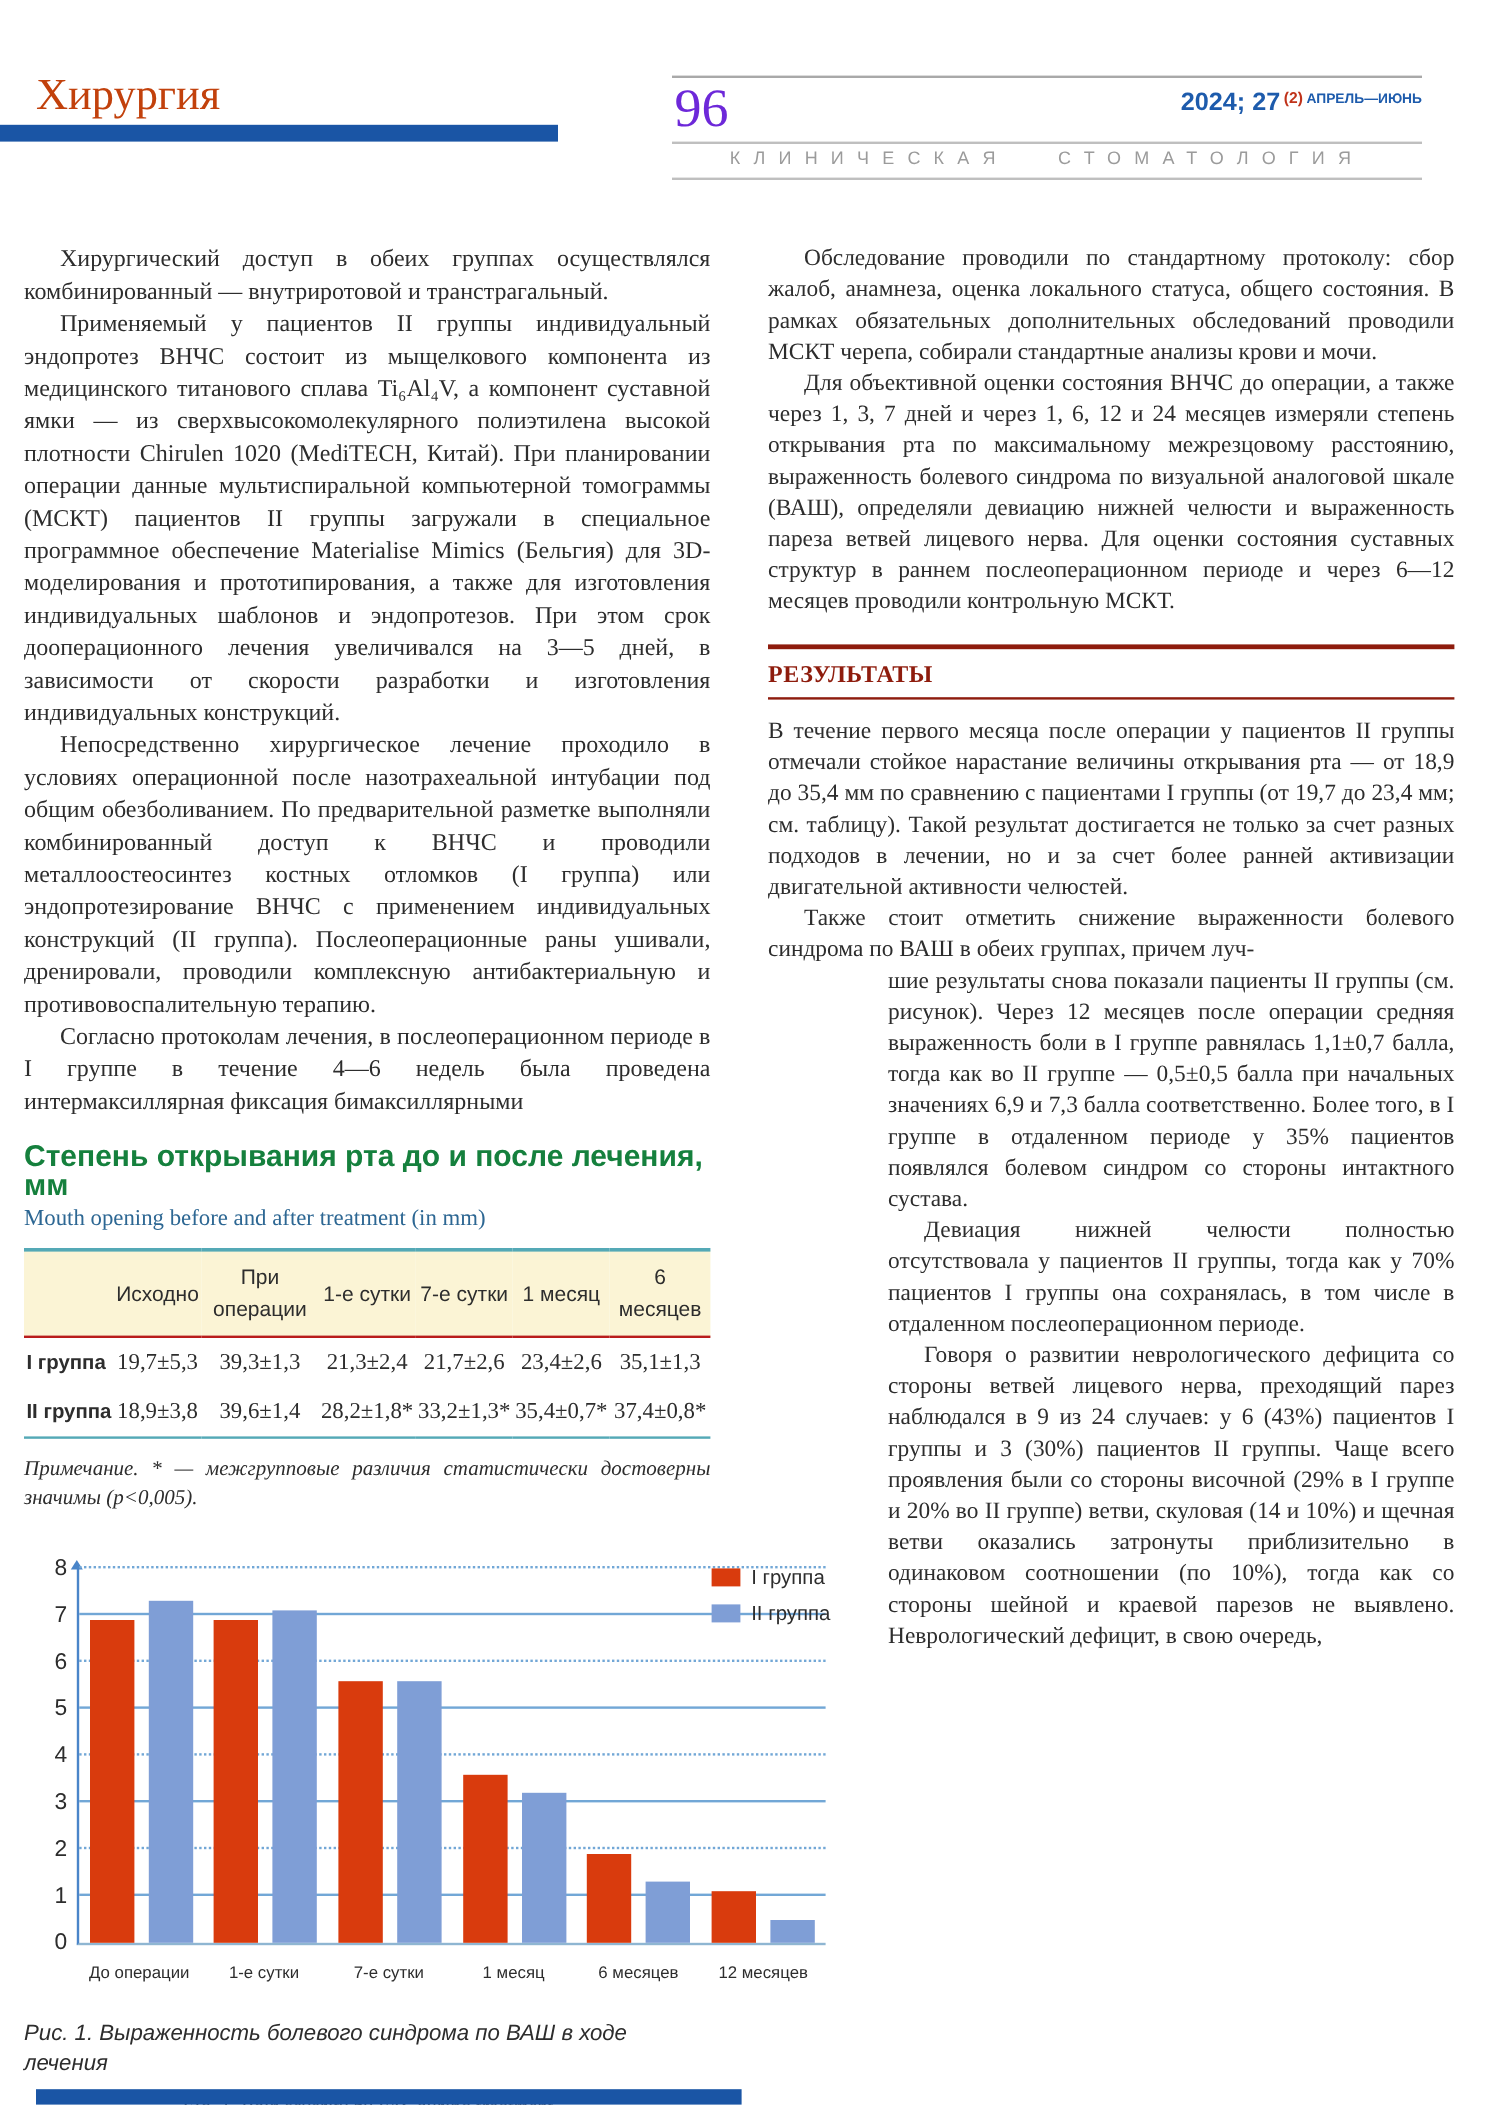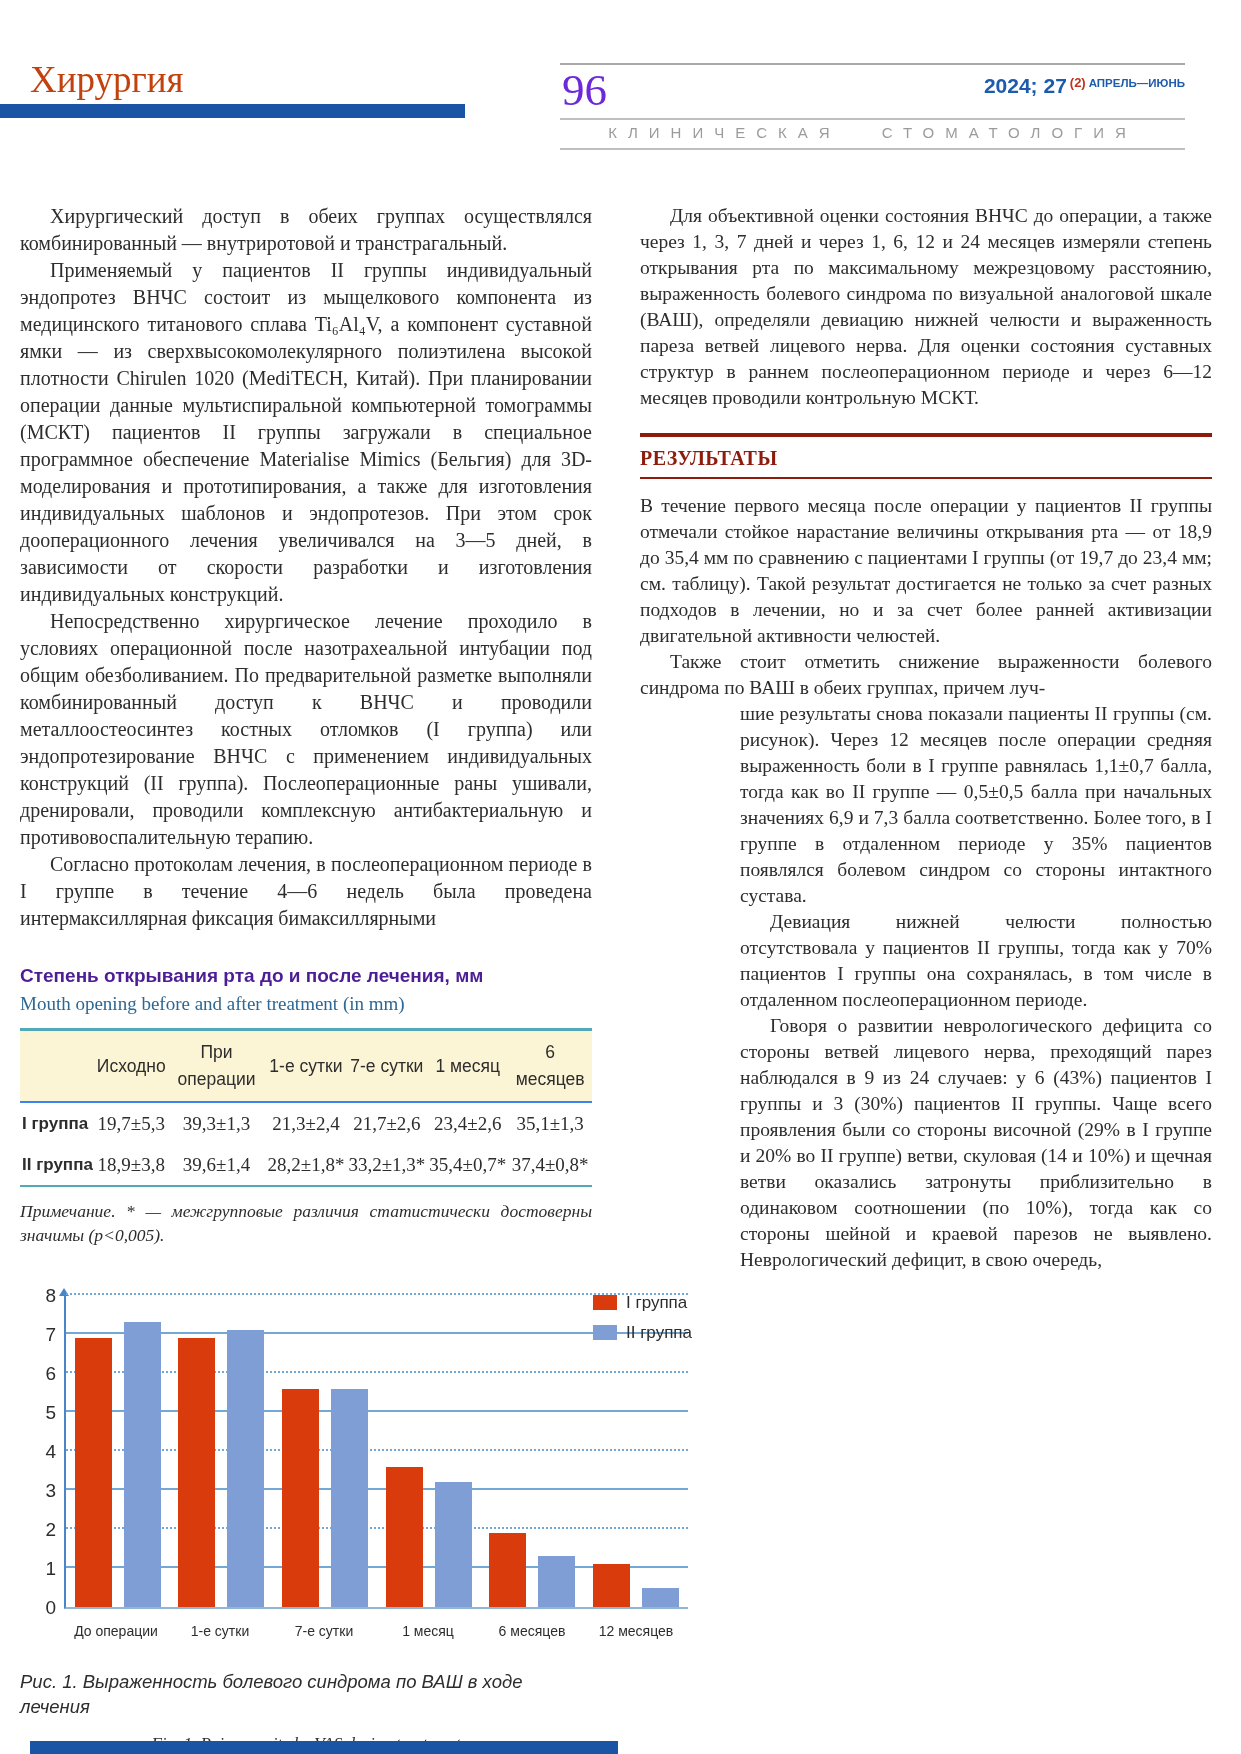--- a/index.html
+++ b/index.html
@@ -19,24 +19,24 @@
   .hr-mid{position:absolute;left:560px;top:118px;width:625px;height:2px;background:#bfbfbf;}
   .journal-name{position:absolute;left:560px;top:124px;width:625px;text-align:center;
     font-family:"Liberation Sans",sans-serif;font-size:15px;color:#9b9b9b;letter-spacing:11px;word-spacing:26px;white-space:nowrap;}
   .hr-bot{position:absolute;left:560px;top:148px;width:625px;height:2px;background:#bfbfbf;}
   
   .col-left{position:absolute;left:20px;top:203px;width:572px;font-size:20px;line-height:27px;}
   .col-right{position:absolute;left:640px;top:203px;width:572px;font-size:19.5px;line-height:26px;}
   p.para{margin:0;text-align:justify;text-indent:30px;}
   p.para.noindent{text-indent:0;}
   
-  .tbl-title-ru{font-family:"Liberation Sans",sans-serif;font-weight:bold;font-size:19px;color:#4c1d95;margin-top:32px;line-height:24px;}
+  .tbl-title-ru{font-family:"Liberation Sans",sans-serif;font-weight:bold;font-size:25px;color:#15803d;margin-top:20px;line-height:24px;}
   .tbl-title-en{font-size:19px;color:#2d6793;margin-top:4px;line-height:24px;}
   table.data{border-collapse:collapse;width:100%;margin-top:12px;border-top:3px solid #54a9b6;border-bottom:2px solid #54a9b6;}
-  table.data thead tr{background:#fbf4d5;border-bottom:2px solid #3b82f6;}
+  table.data thead tr{background:#fbf4d5;border-bottom:2px solid #b91c1c;}
   table.data th{font-family:"Liberation Sans",sans-serif;font-weight:normal;font-size:17.5px;color:#2d2d2d;padding:8px 2px;text-align:center;}
   table.data td{font-size:19px;padding:7px 2px;text-align:center;}
   table.data td.rowlabel{font-family:"Liberation Sans",sans-serif;font-weight:bold;font-size:17px;text-align:left;white-space:nowrap;}
   .tbl-note{font-style:italic;font-size:17.5px;line-height:24px;margin-top:12px;text-align:justify;}
   
   .chart{position:relative;width:672px;height:372px;margin-top:34px;font-family:"Liberation Sans",sans-serif;}
   .plot{position:absolute;left:44px;top:14px;right:4px;bottom:44px;border-left:2px solid #4a85c9;border-bottom:2px solid #8fb6d2;}
   .plot::before{content:'';position:absolute;left:-7px;top:-12px;border:5px solid transparent;border-bottom:8px solid #4a85c9;}
   .gridline{position:absolute;left:0;right:0;height:0;z-index:0;}
   .gridline.solid{border-top:2px solid #72a7d6;}
@@ -180,20 +180,21 @@
           <span>II группа</span>
         </div>
       </div>
   </div>
 
   <div class="cap-ru">Рис. 1. Выраженность болевого синдрома по ВАШ в ходе лечения</div>
   <div class="cap-en">Fig. 1. Pain severity by VAS during treatment</div>
 </div>
 
 <div class="col-right">
+  <p class="para">Обследование проводили по стандартному протоколу: сбор жалоб, анамнеза, оценка локального статуса, общего состояния. В рамках обязательных дополнительных обследований проводили МСКТ черепа, собирали стандартные анализы крови и мочи.</p>
   <p class="para">Для объективной оценки состояния ВНЧС до операции, а также через 1, 3, 7 дней и через 1, 6, 12 и 24 месяцев измеряли степень открывания рта по максимальному межрезцовому расстоянию, выраженность болевого синдрома по визуальной аналоговой шкале (ВАШ), определяли девиацию нижней челюсти и выраженность пареза ветвей лицевого нерва. Для оценки состояния суставных структур в раннем послеоперационном периоде и через 6—12 месяцев проводили контрольную МСКТ.</p>
 
   <div class="results">
     <div class="results-title">РЕЗУЛЬТАТЫ</div>
     <p class="para noindent">В течение первого месяца после операции у пациентов II группы отмечали стойкое нарастание величины открывания рта — от 18,9 до 35,4 мм по сравнению с пациентами I группы (от 19,7 до 23,4 мм; см. таблицу). Такой результат достигается не только за счет разных подходов в лечении, но и за счет более ранней активизации двигательной активности челюстей.</p>
     <p class="para">Также стоит отметить снижение выраженности болевого синдрома по ВАШ в обеих группах, причем луч-</p>
     <div class="narrow">
       <p class="para noindent">шие результаты снова показали пациенты II группы (см. рисунок). Через 12 месяцев после операции средняя выраженность боли в I группе равнялась 1,1±0,7 балла, тогда как во II группе — 0,5±0,5 балла при начальных значениях 6,9 и 7,3 балла соответственно. Более того, в I группе в отдаленном периоде у 35% пациентов появлялся болевом синдром со стороны интактного сустава.</p>
       <p class="para">Девиация нижней челюсти полностью отсутствовала у пациентов II группы, тогда как у 70% пациентов I группы она сохранялась, в том числе в отдаленном послеоперационном периоде.</p>
       <p class="para">Говоря о развитии неврологического дефицита со стороны ветвей лицевого нерва, преходящий парез наблюдался в 9 из 24 случаев: у 6 (43%) пациентов I группы и 3 (30%) пациентов II группы. Чаще всего проявления были со стороны височной (29% в I группе и 20% во II группе) ветви, скуловая (14 и 10%) и щечная ветви оказались затронуты приблизительно в одинаковом соотношении (по 10%), тогда как со стороны шейной и краевой парезов не выявлено. Неврологический дефицит, в свою очередь,</p>

